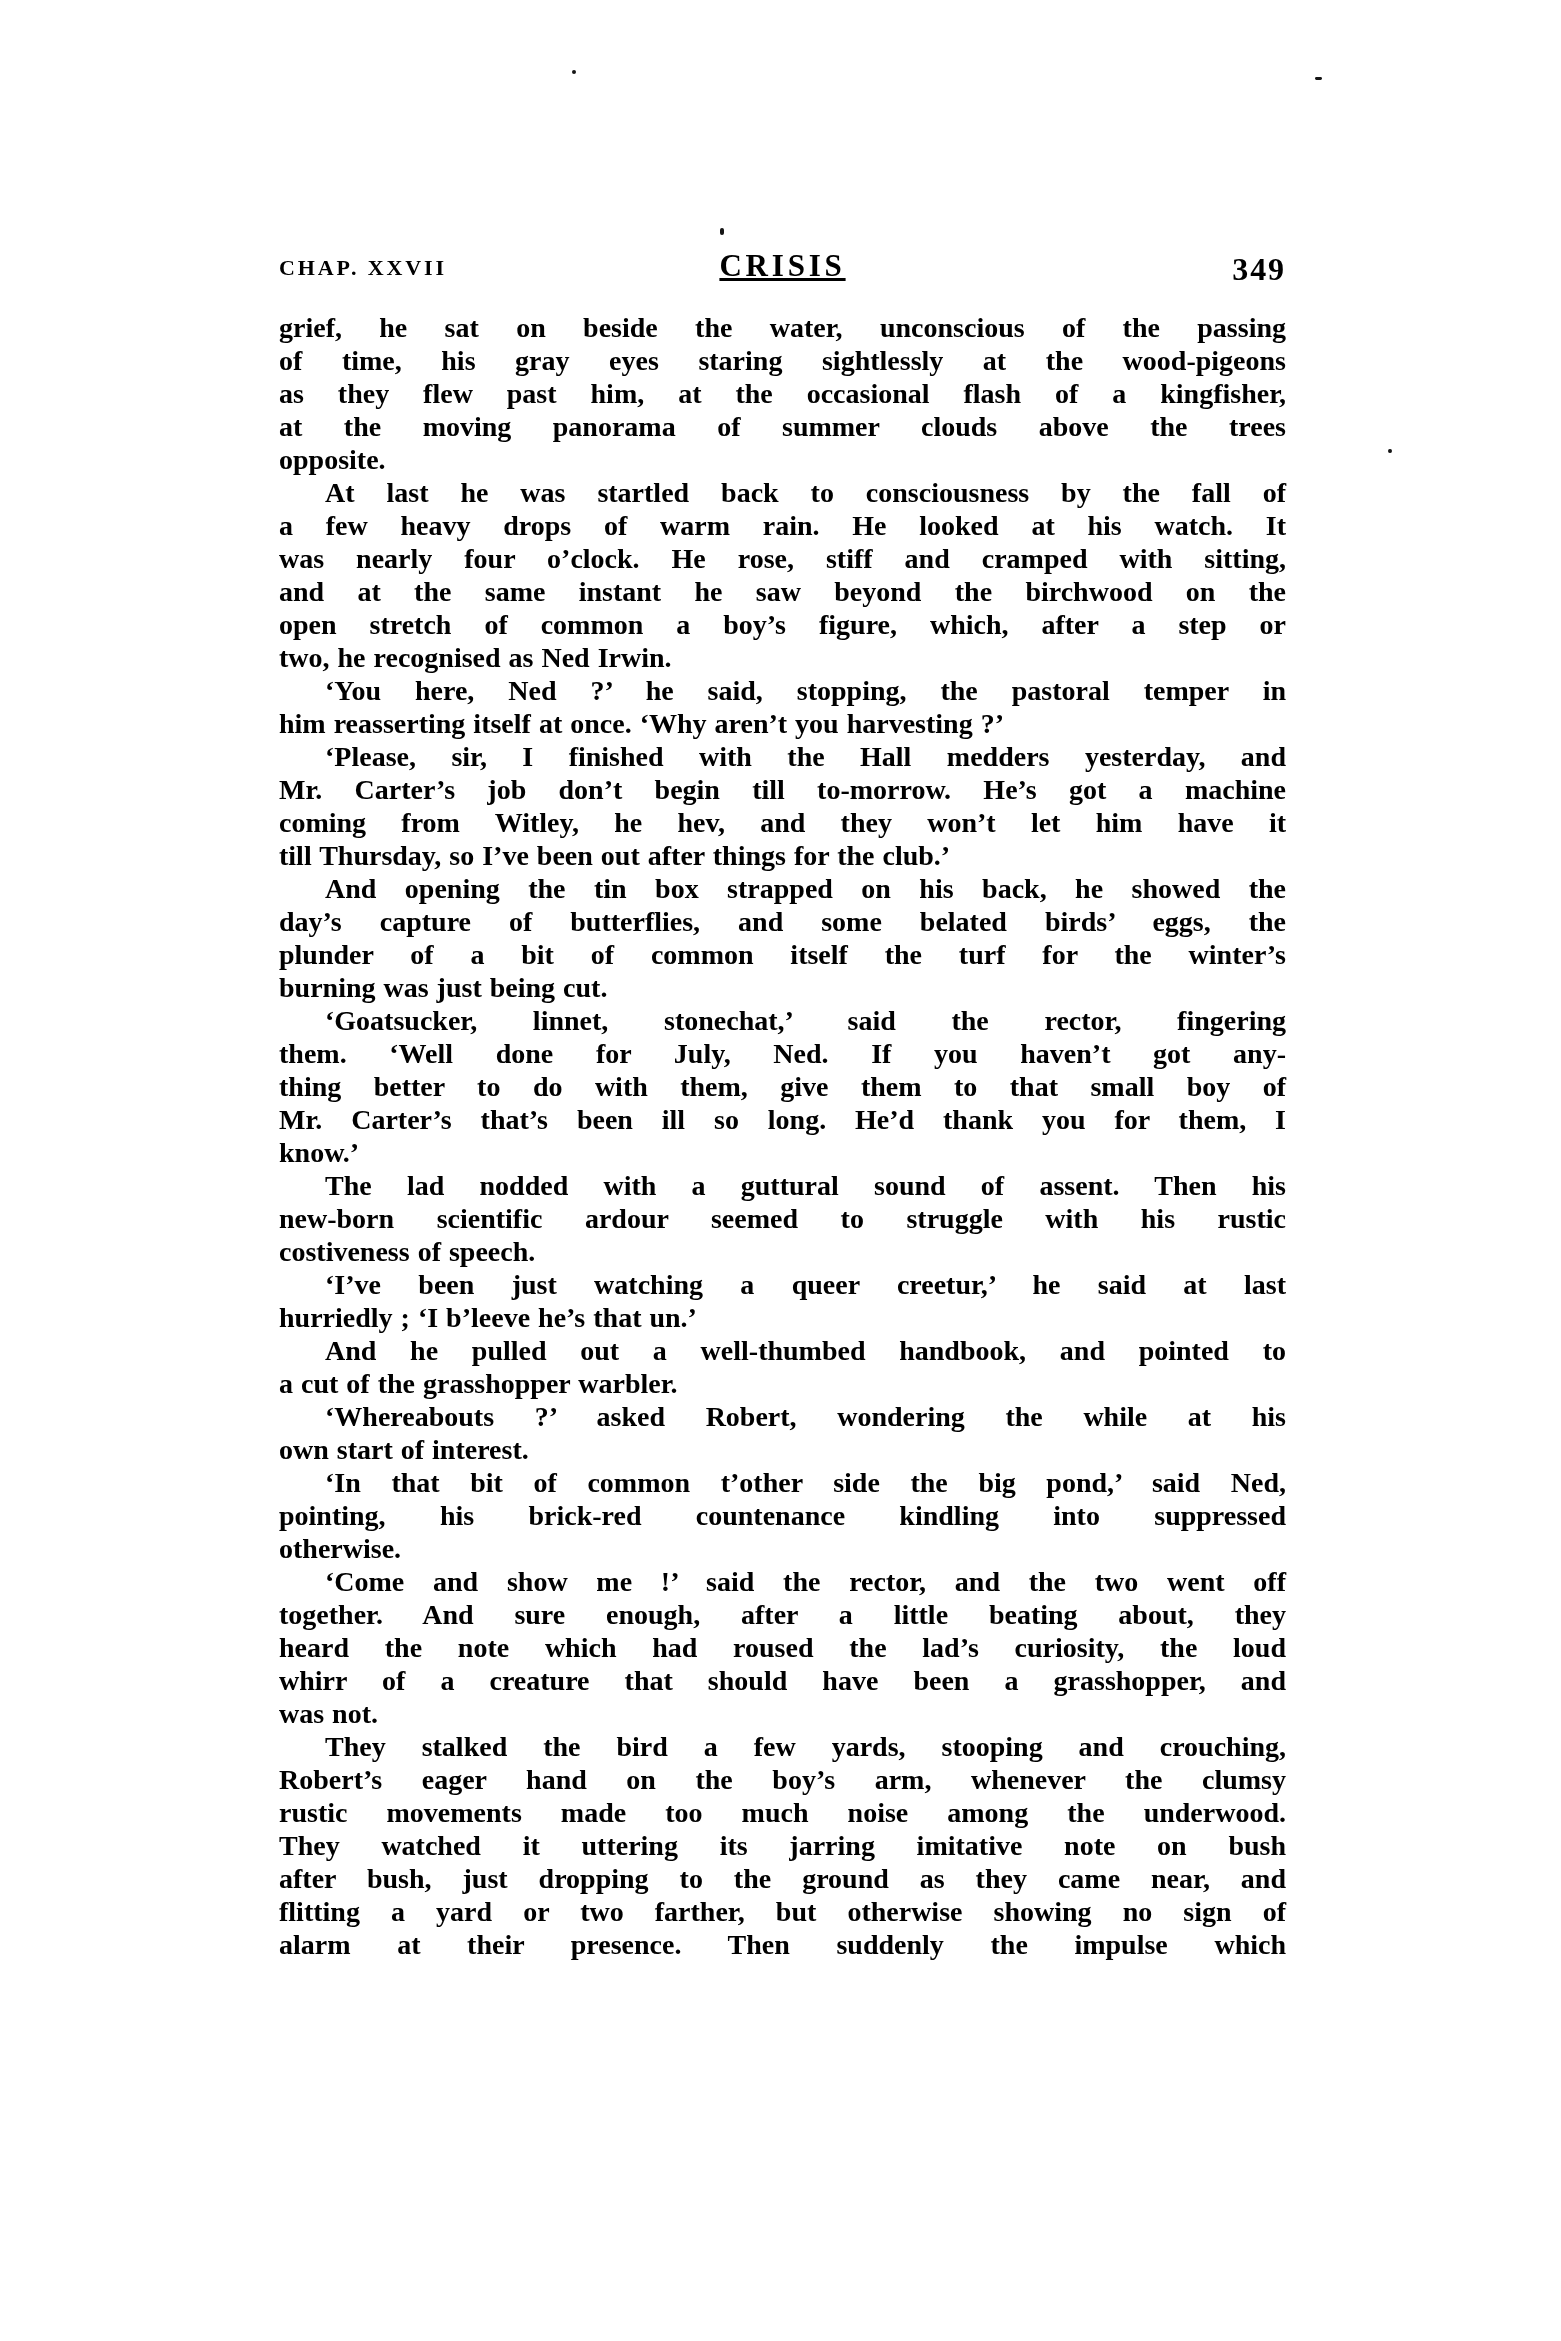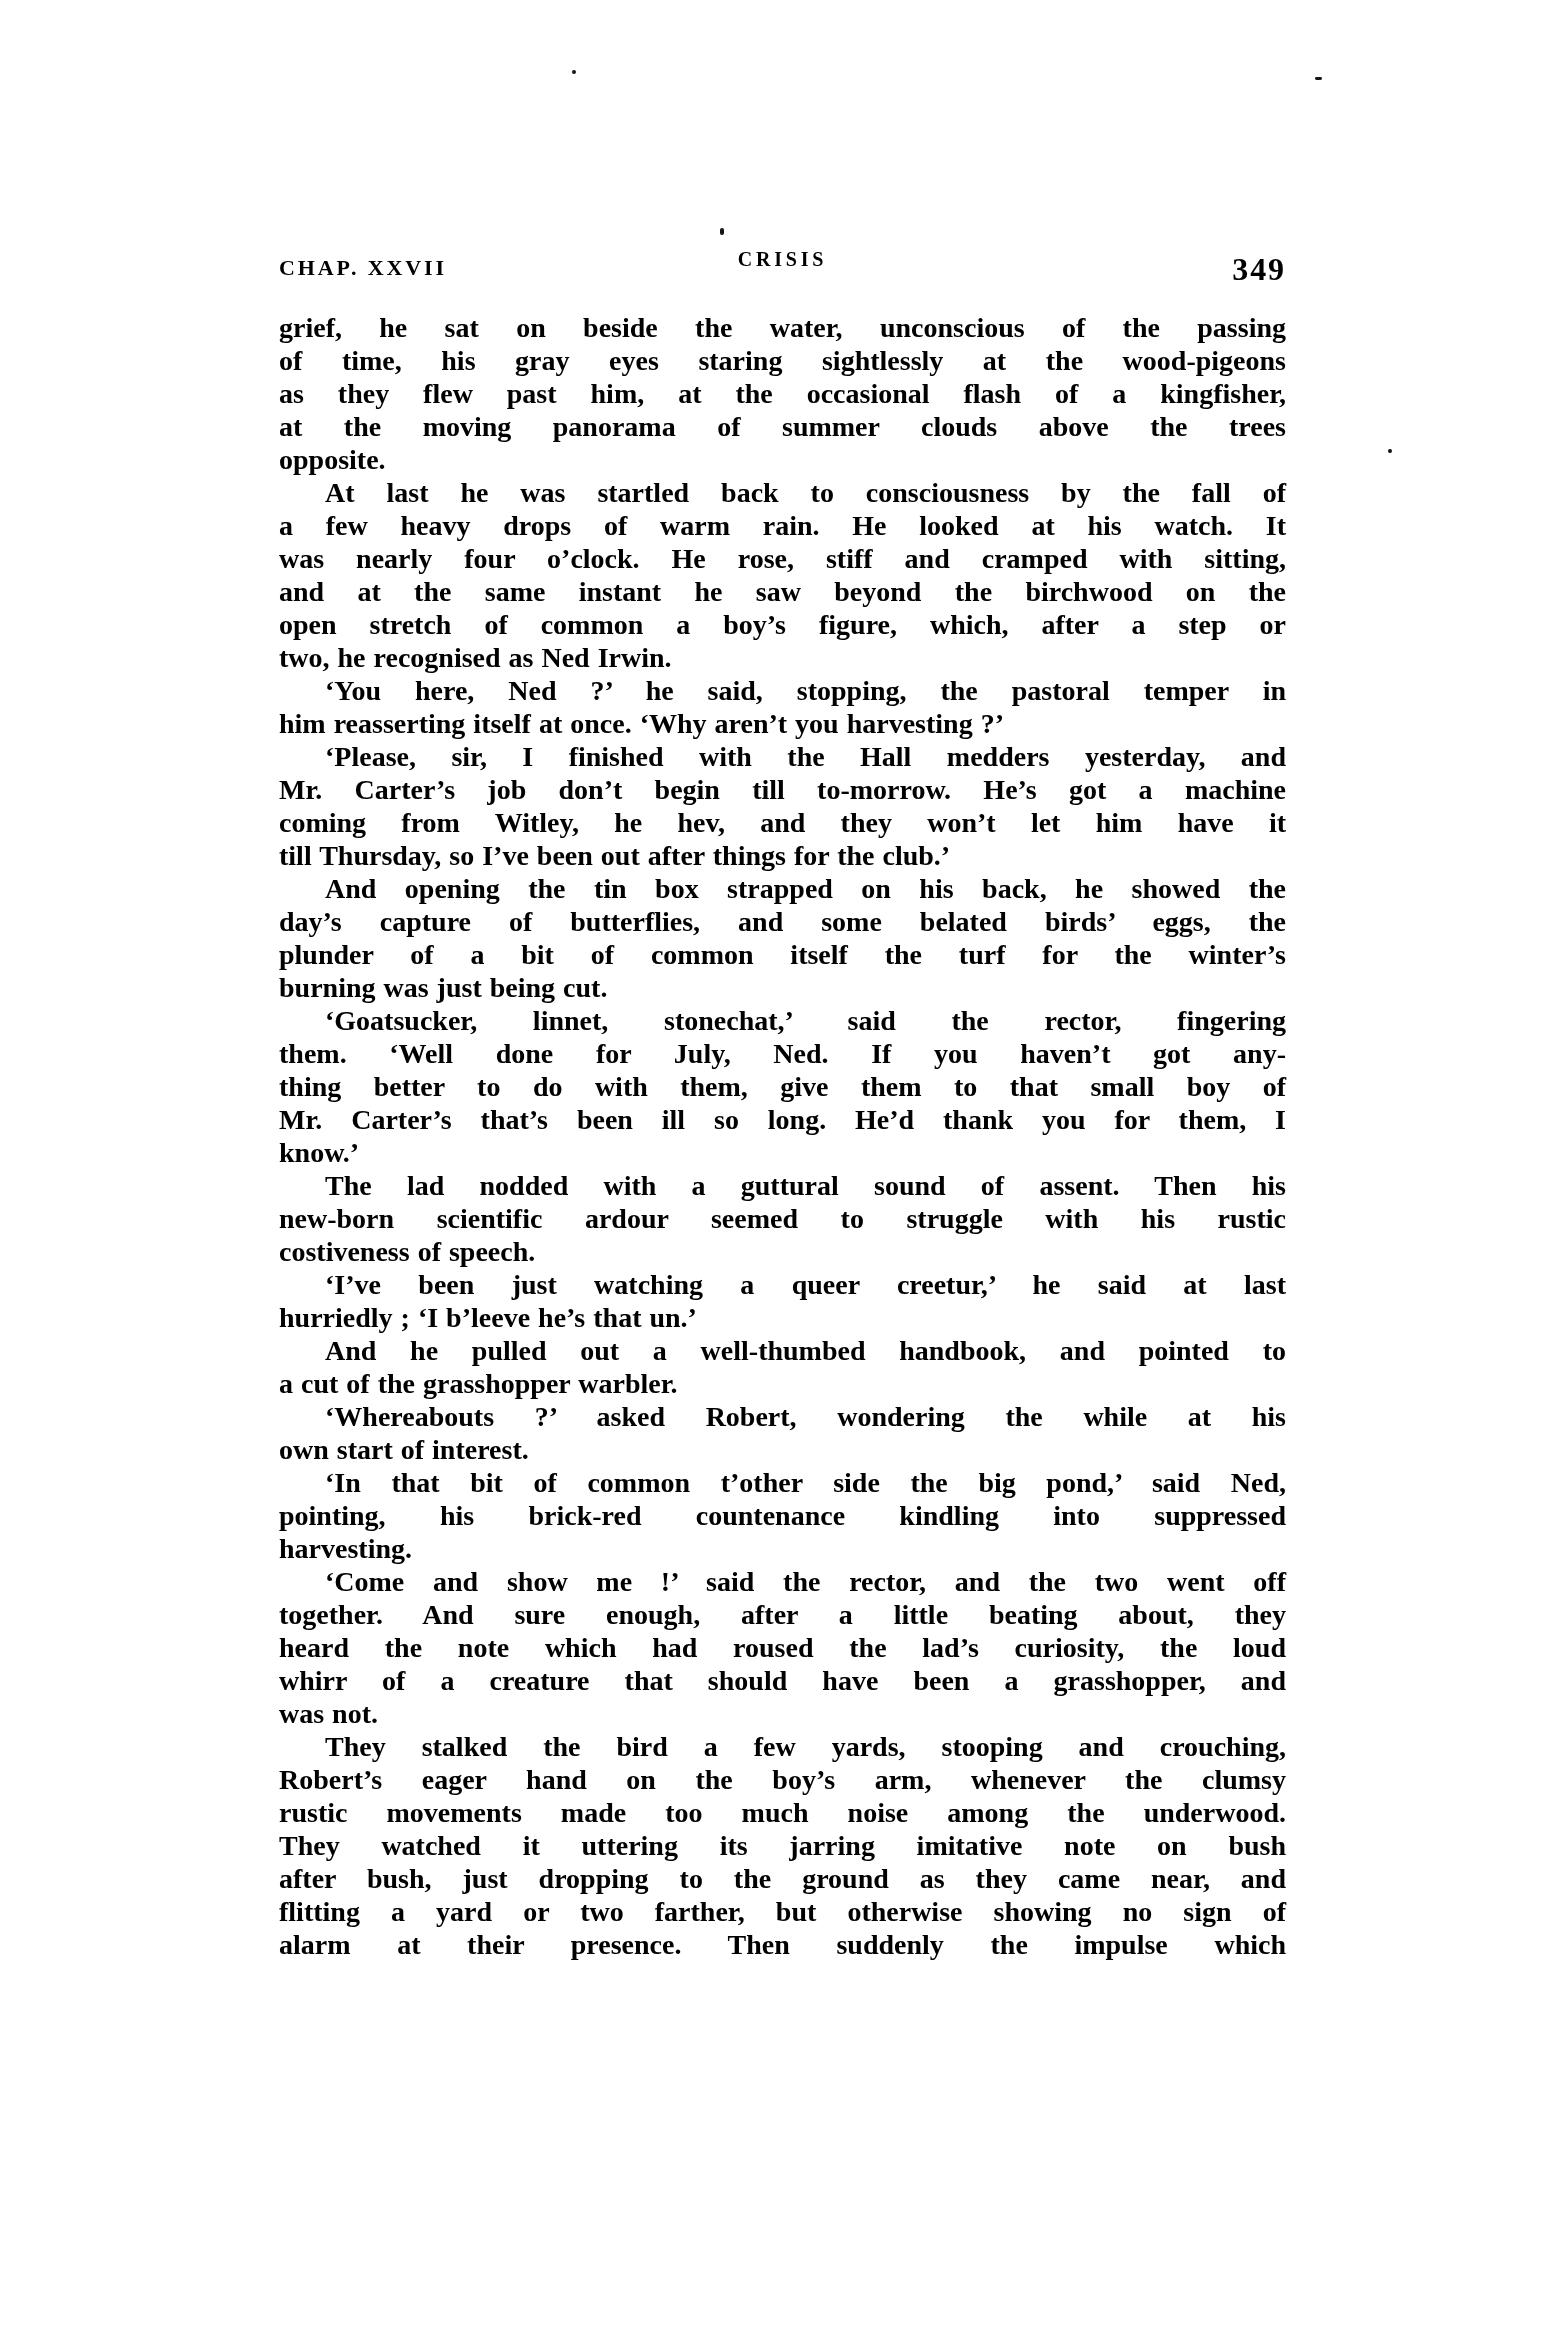--- a/index.html
+++ b/index.html
@@ -32,22 +32,23 @@
     font-size: 22px;
     letter-spacing: 2.9px;
     white-space: nowrap;
   }
   .page-title {
     position: absolute;
     left: 0;
     right: 0;
     top: 1px;
     text-align: center;
-    font-size: 20px;
+    font-size: 31px;
     letter-spacing: 3.8px;
+    text-decoration: underline;
   }
   .page-number {
     position: absolute;
     right: 0;
     top: 3.8px;
     font-size: 32px;
     letter-spacing: 1.9px;
   }
   
   .text-block {
@@ -149,21 +150,21 @@
         <div class="line indent">And he pulled out a well-thumbed handbook, and pointed to</div>
         <div class="line para-end">a cut of the grasshopper warbler.</div>
       </div>
       <div class="paragraph">
         <div class="line indent">‘Whereabouts ?’ asked Robert, wondering the while at his</div>
         <div class="line para-end">own start of interest.</div>
       </div>
       <div class="paragraph">
         <div class="line indent">‘In that bit of common t’other side the big pond,’ said Ned,</div>
         <div class="line">pointing, his brick-red countenance kindling into suppressed</div>
-        <div class="line para-end">harvesting.</div>
+        <div class="line para-end">otherwise.</div>
       </div>
       <div class="paragraph">
         <div class="line indent">‘Come and show me !’ said the rector, and the two went off</div>
         <div class="line">together. And sure enough, after a little beating about, they</div>
         <div class="line">heard the note which had roused the lad’s curiosity, the loud</div>
         <div class="line">whirr of a creature that should have been a grasshopper, and</div>
         <div class="line para-end">was not.</div>
       </div>
       <div class="paragraph">
         <div class="line indent">They stalked the bird a few yards, stooping and crouching,</div>

